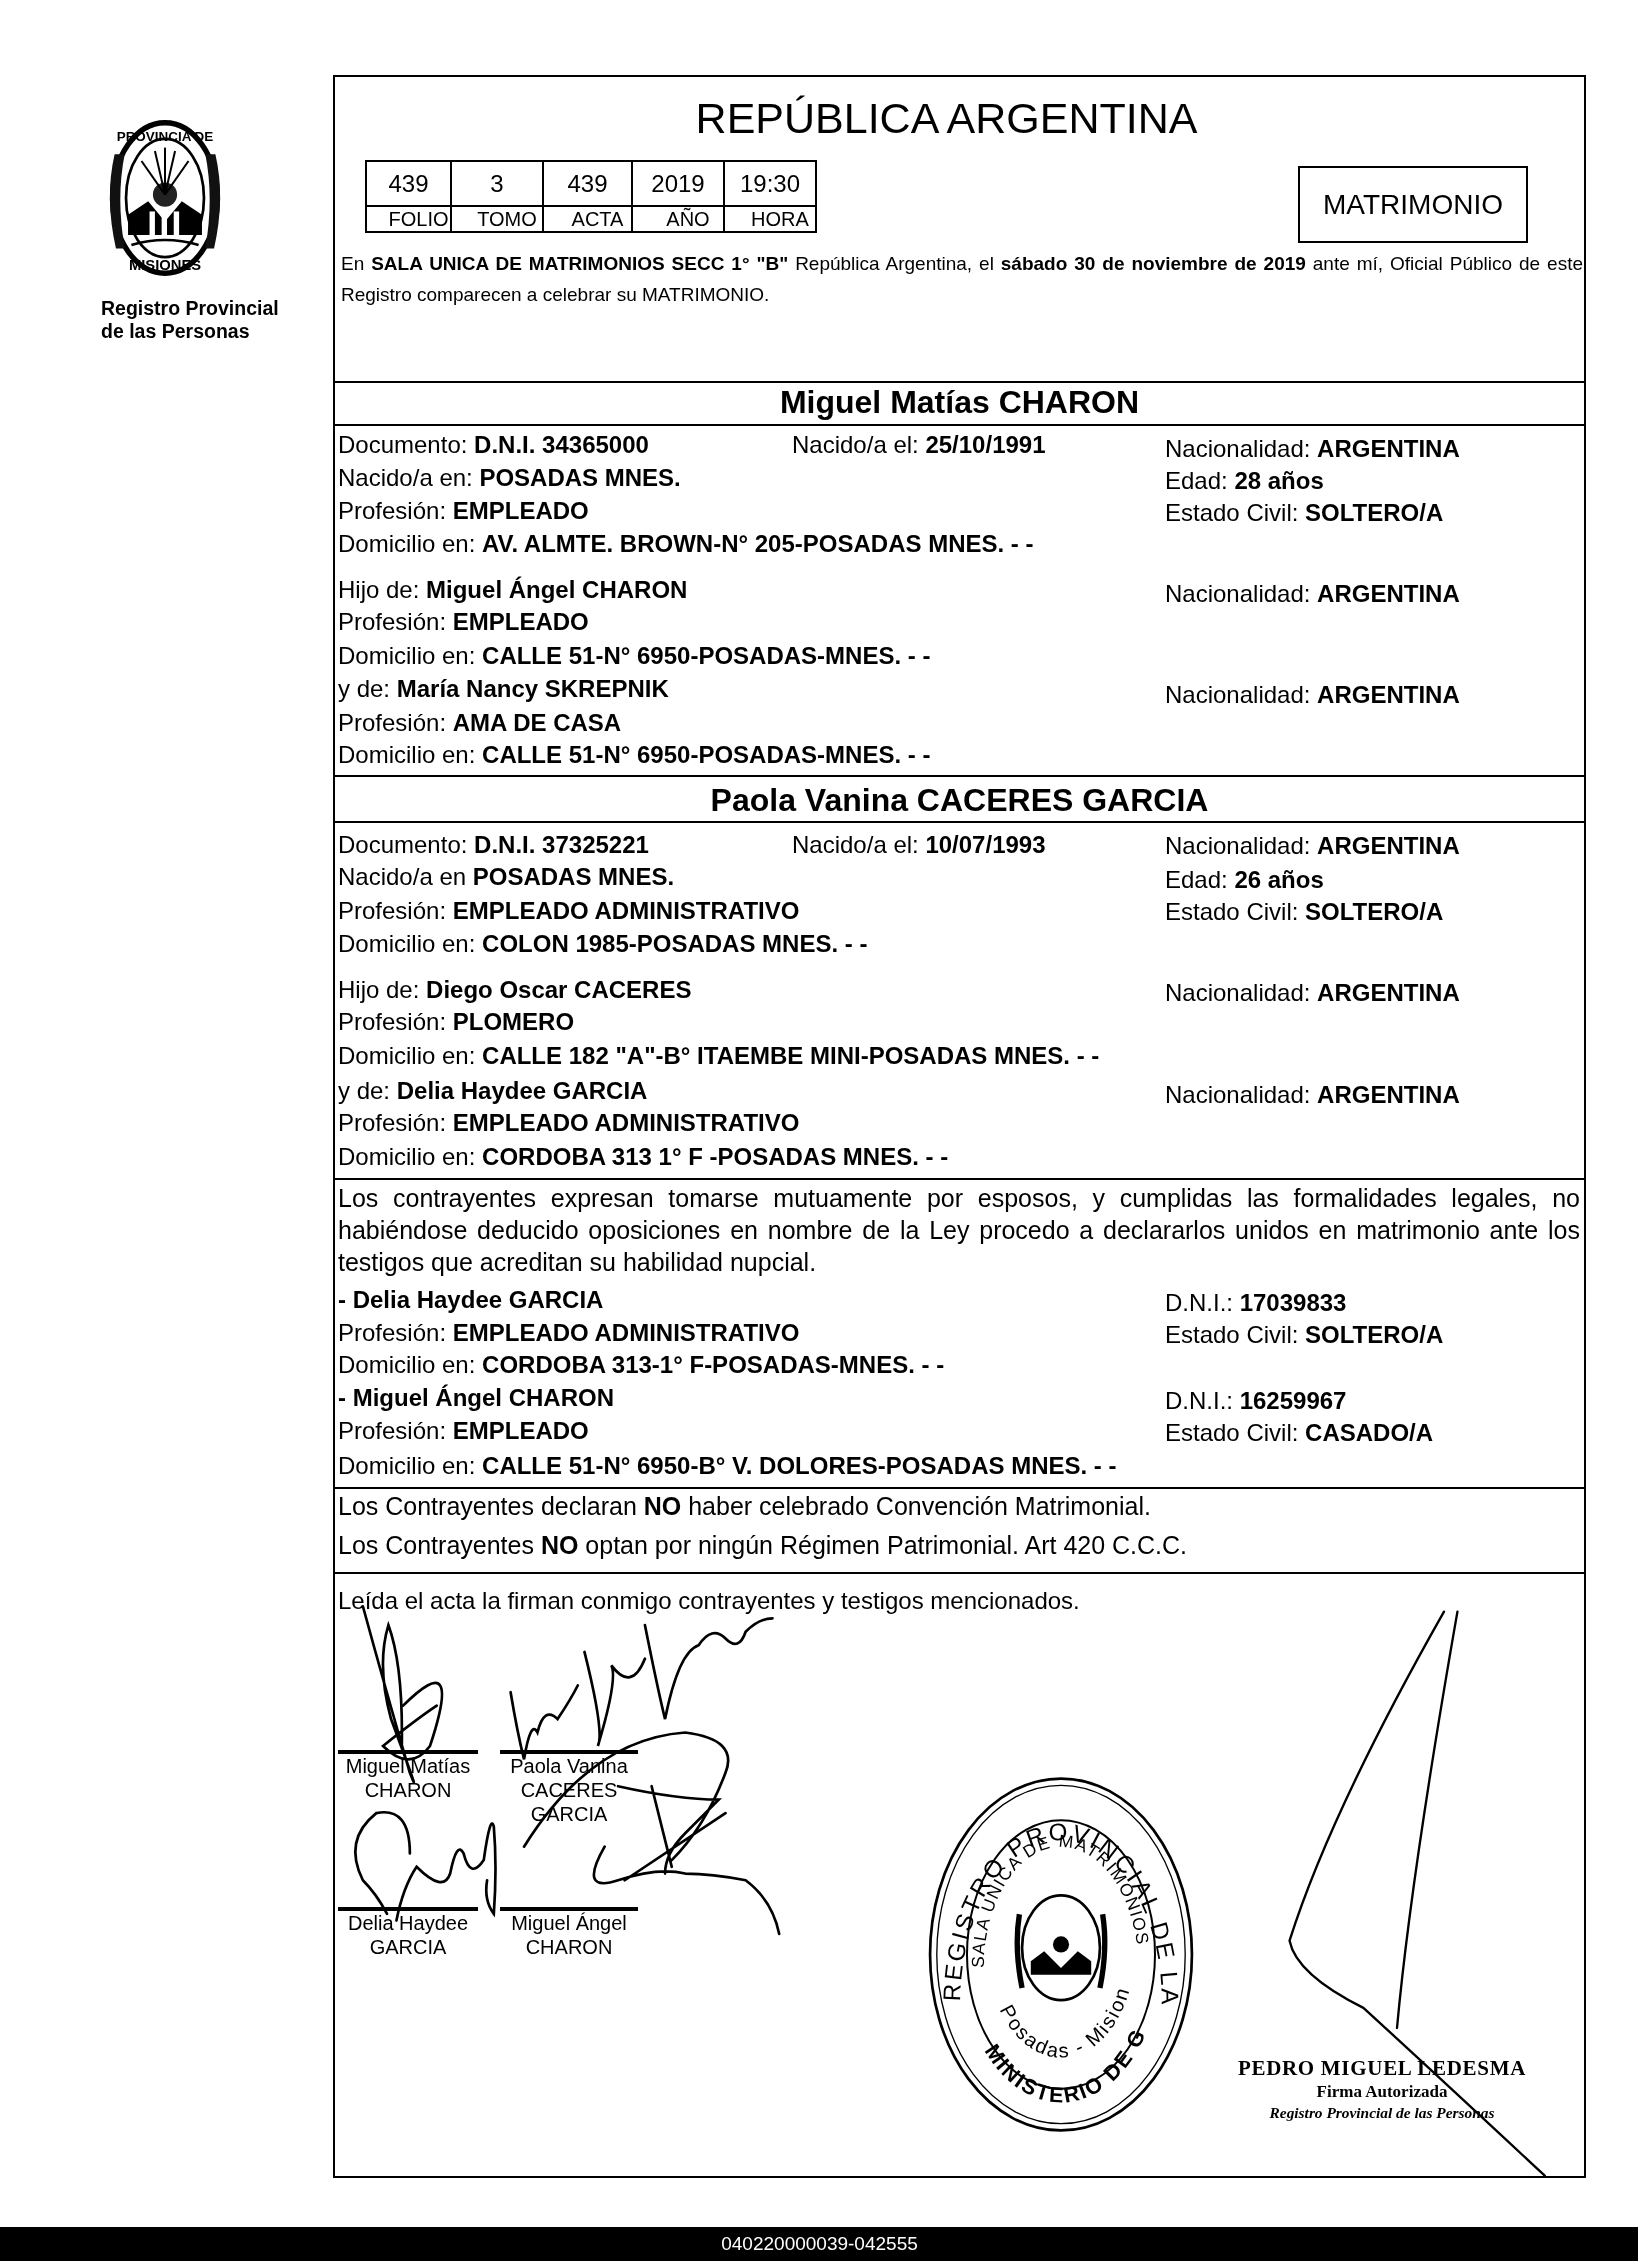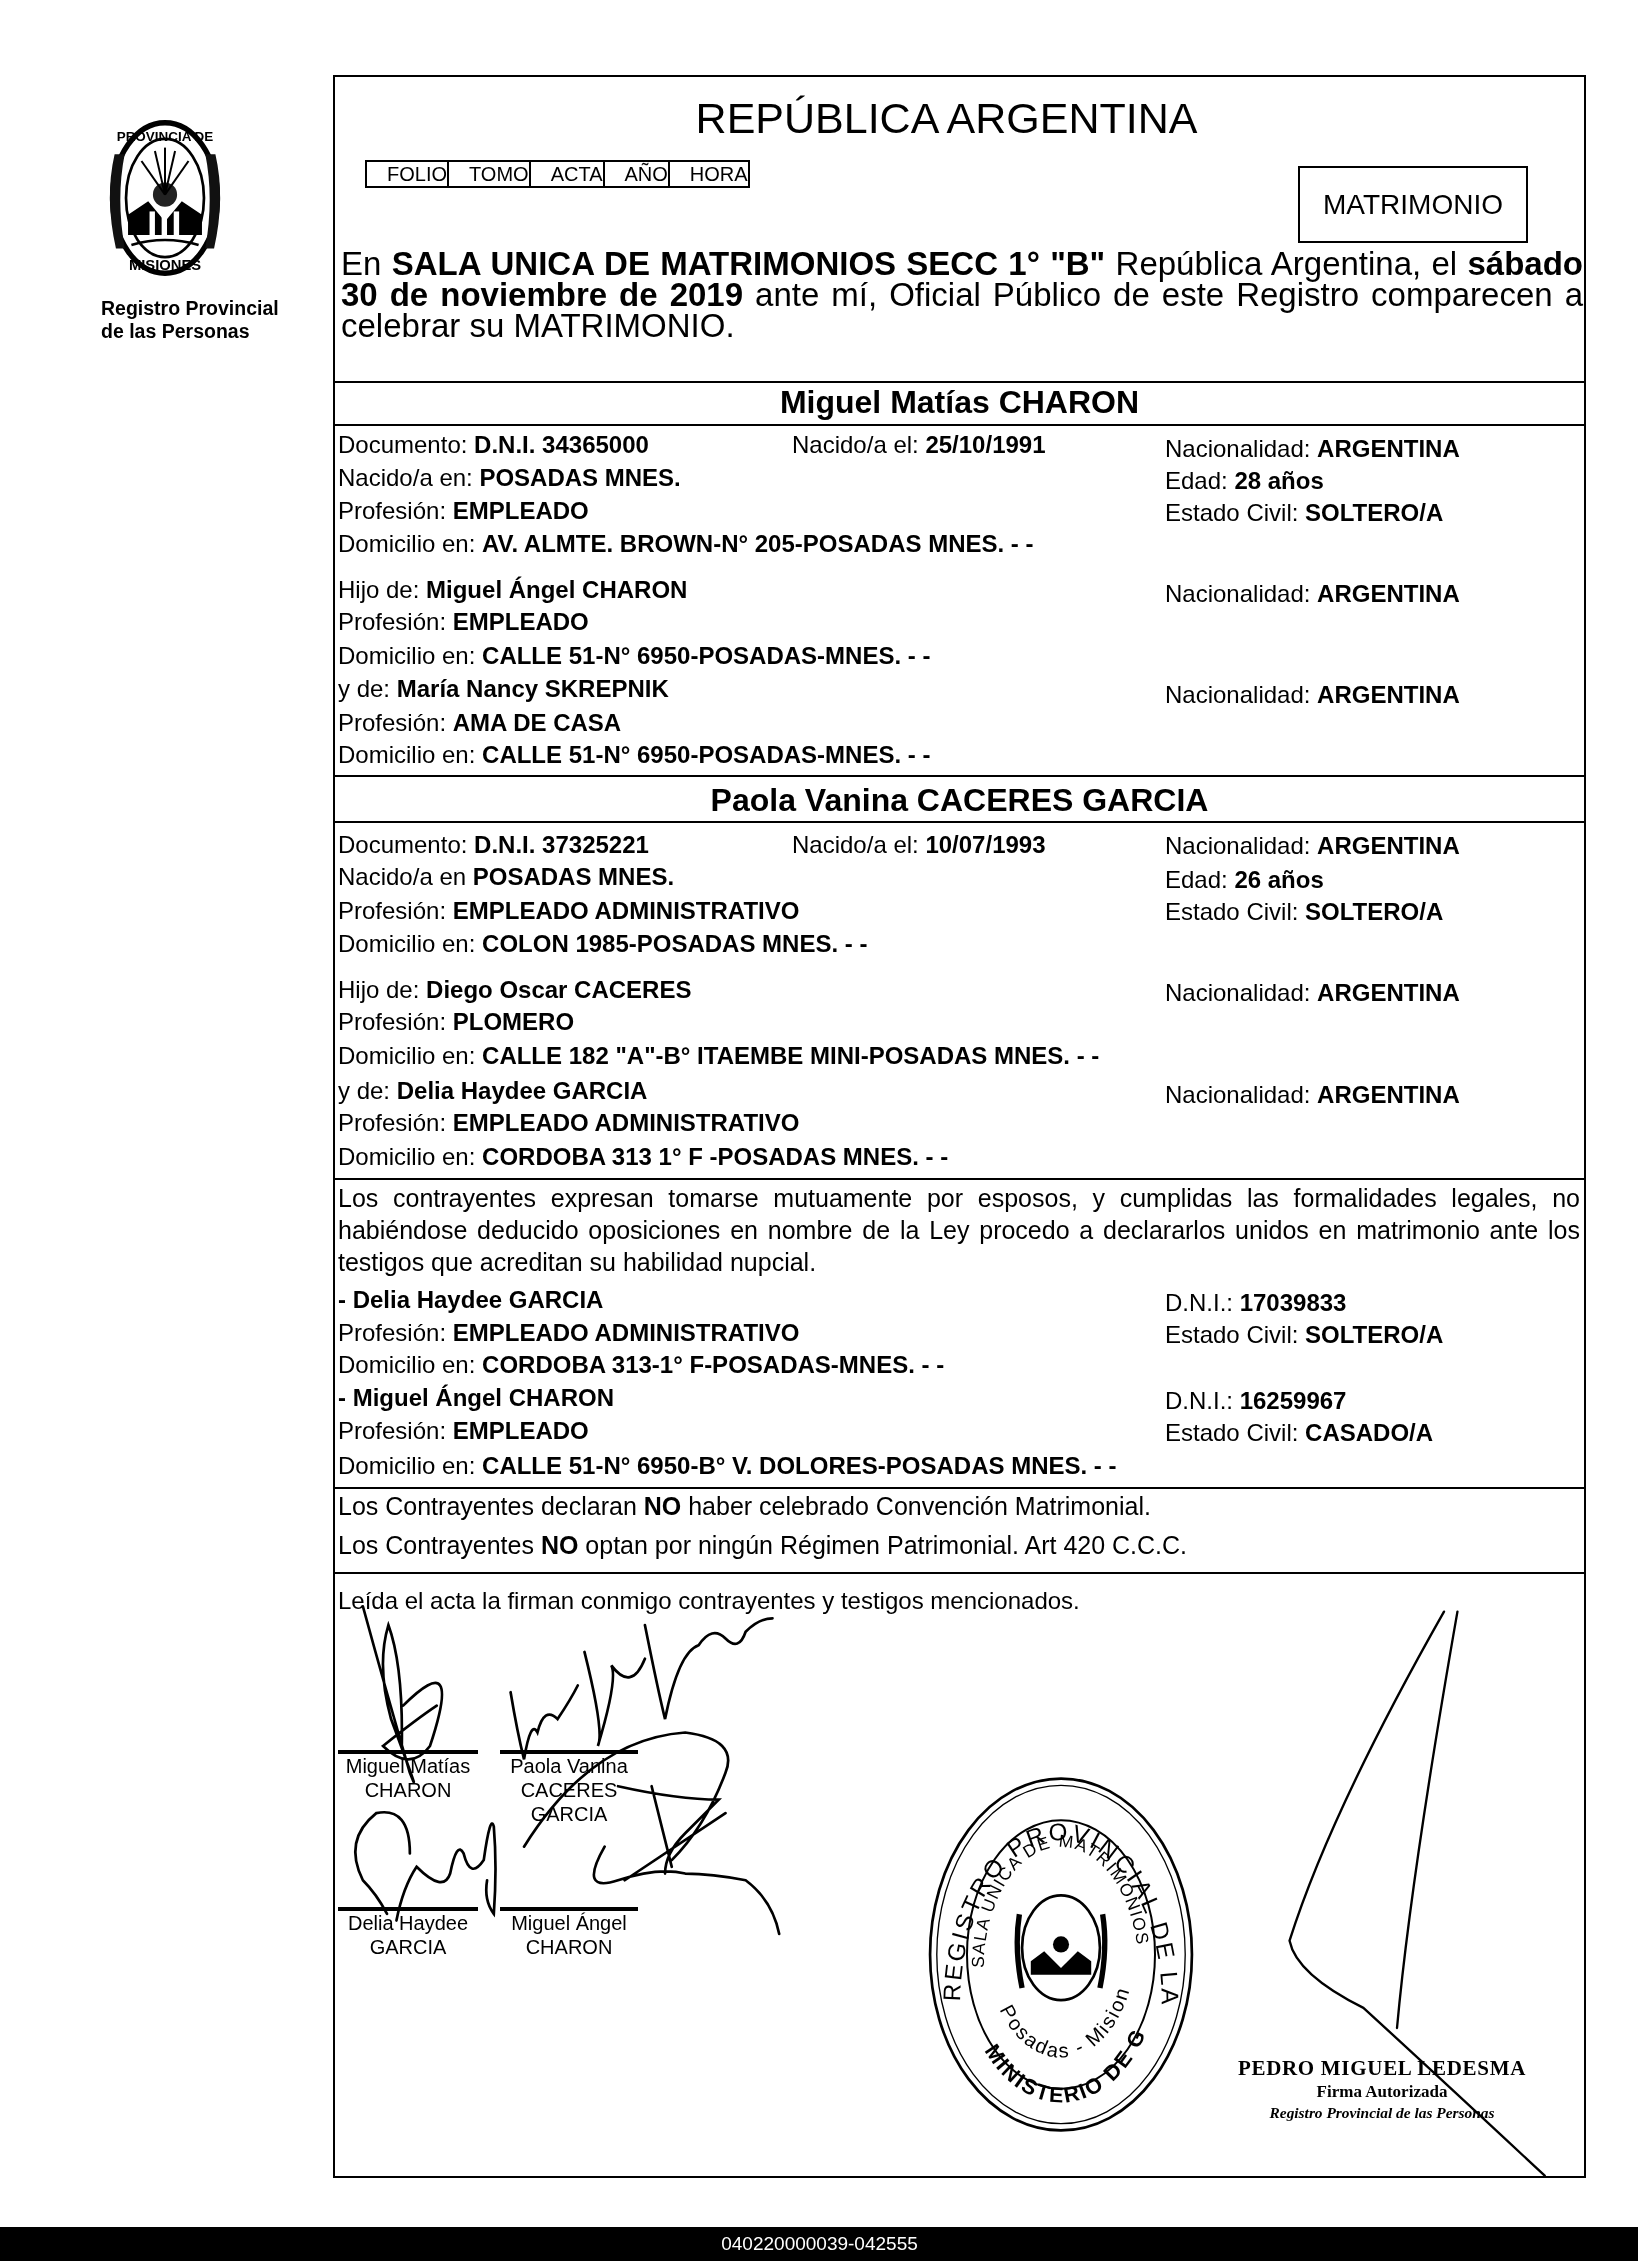--- a/index.html
+++ b/index.html
@@ -22,21 +22,21 @@
   #ref-table td { border:2.7px solid #000; text-align:center; padding:0; }
   #ref-table .val td { height:43px; font-size:24px; }
   #ref-table .lab td { height:24px; font-size:20px;padding-left:20px; }
   #ref-table td.c1 { width:83px; } #ref-table td.c2 { width:90px; }
   #ref-table td.c3 { width:87px; } #ref-table td.c4 { width:90px; }
   #ref-table td.c5 { width:90px; }
 
   #type-box { left:1298px; top:166px; width:230px; height:77px; border:2.7px solid #000; box-sizing:border-box;
               display:flex; align-items:center; justify-content:center; font-size:28px; }
 
-  .para { font-size:33px; line-height:31px; }
+  .para { font-size:19px; line-height:31px; }
   #intro { left:341px; top:248px; width:1242px; text-align:justify; }
 
   .hline { position:absolute; left:333px; width:1253px; height:0; border-top:2.7px solid #000; }
 
   .section-title { position:absolute; left:333px; width:1253px; text-align:center; font-size:32px; font-weight:bold; }
 
   .row { position:absolute; font-size:24px; line-height:29.5px; white-space:nowrap; }
   .col1 { left:338px; }
   .colmid { left:792px; }
   .col3 { left:1165px; }
@@ -80,20 +80,27 @@
     <div>de las Personas</div>
   </div>
 </div>
 
 <div id="frame" class="abs"></div>
 
 <div id="title" class="abs">REPÚBLICA ARGENTINA</div>
 
 <table id="ref-table" class="abs">
   <tbody>
+      <tr class="val">
+    <td class="c1">439</td>
+    <td class="c2">3</td>
+    <td class="c3">439</td>
+    <td class="c4">2019</td>
+    <td class="c5">19:30</td>
+  </tr>
   <tr class="lab">
     <td>FOLIO</td>
     <td>TOMO</td>
     <td>ACTA</td>
     <td>AÑO</td>
     <td>HORA</td>
   </tr>
 </tbody>
   </table>
 

